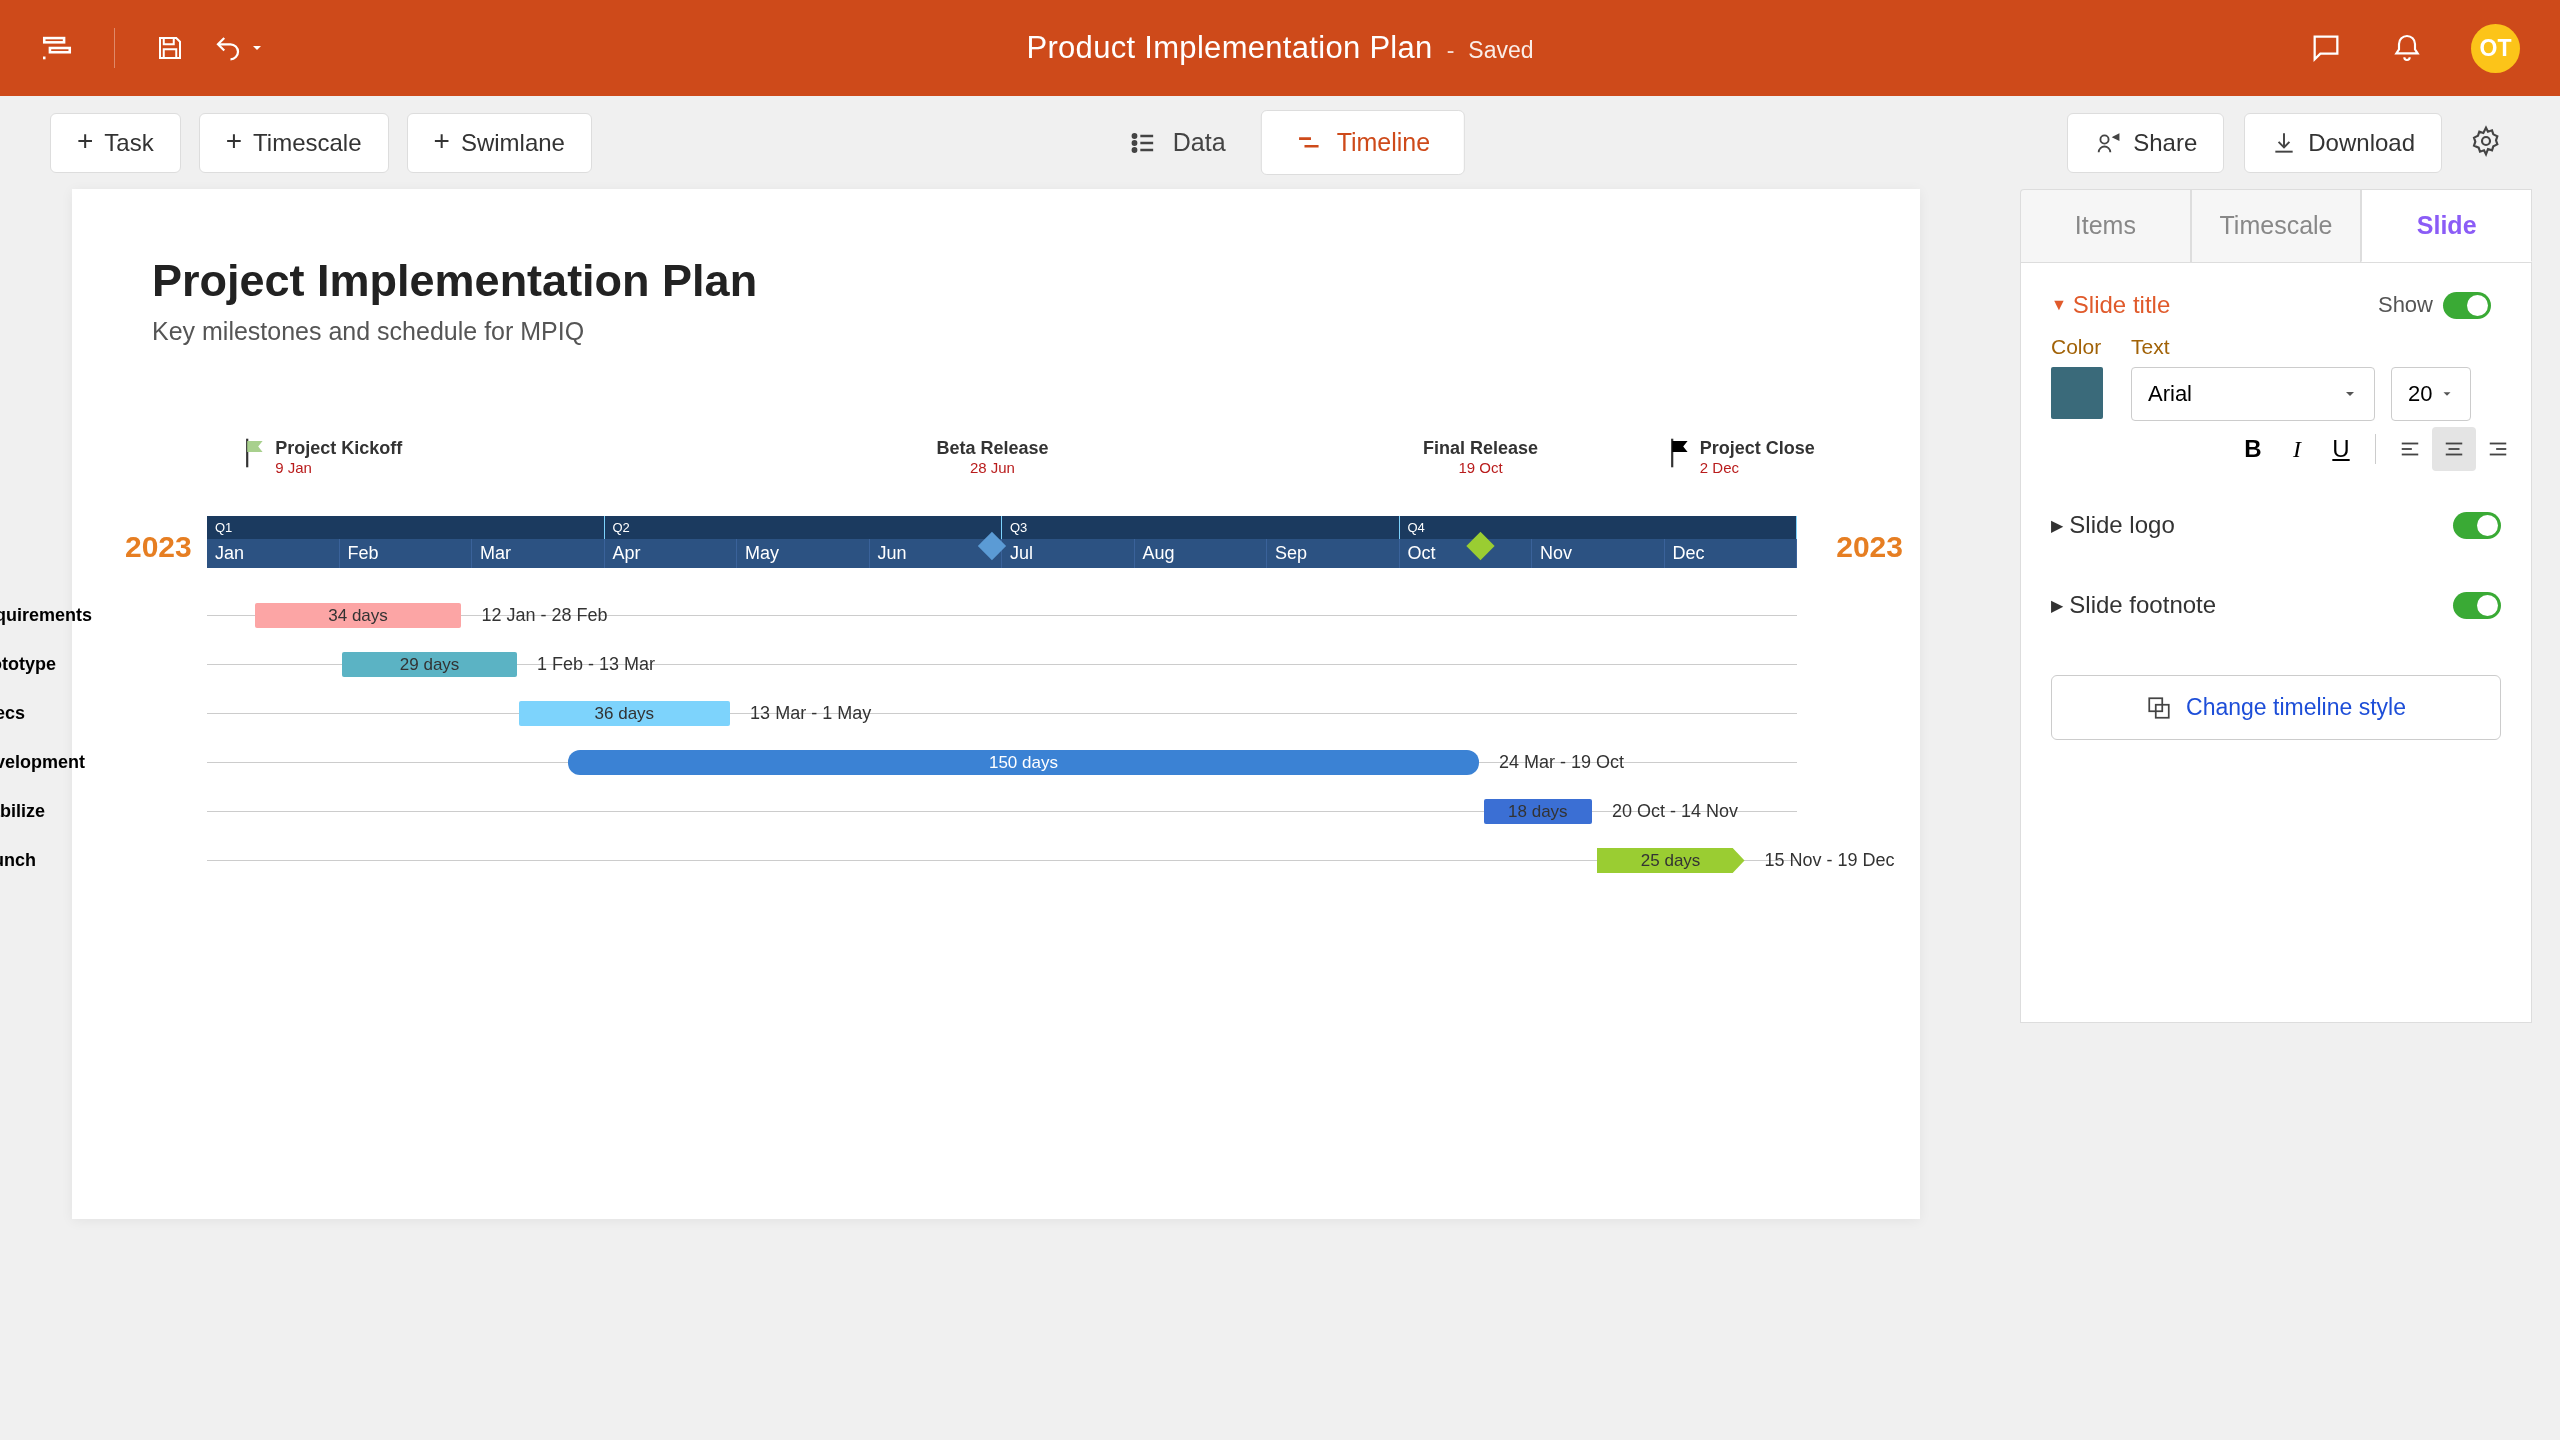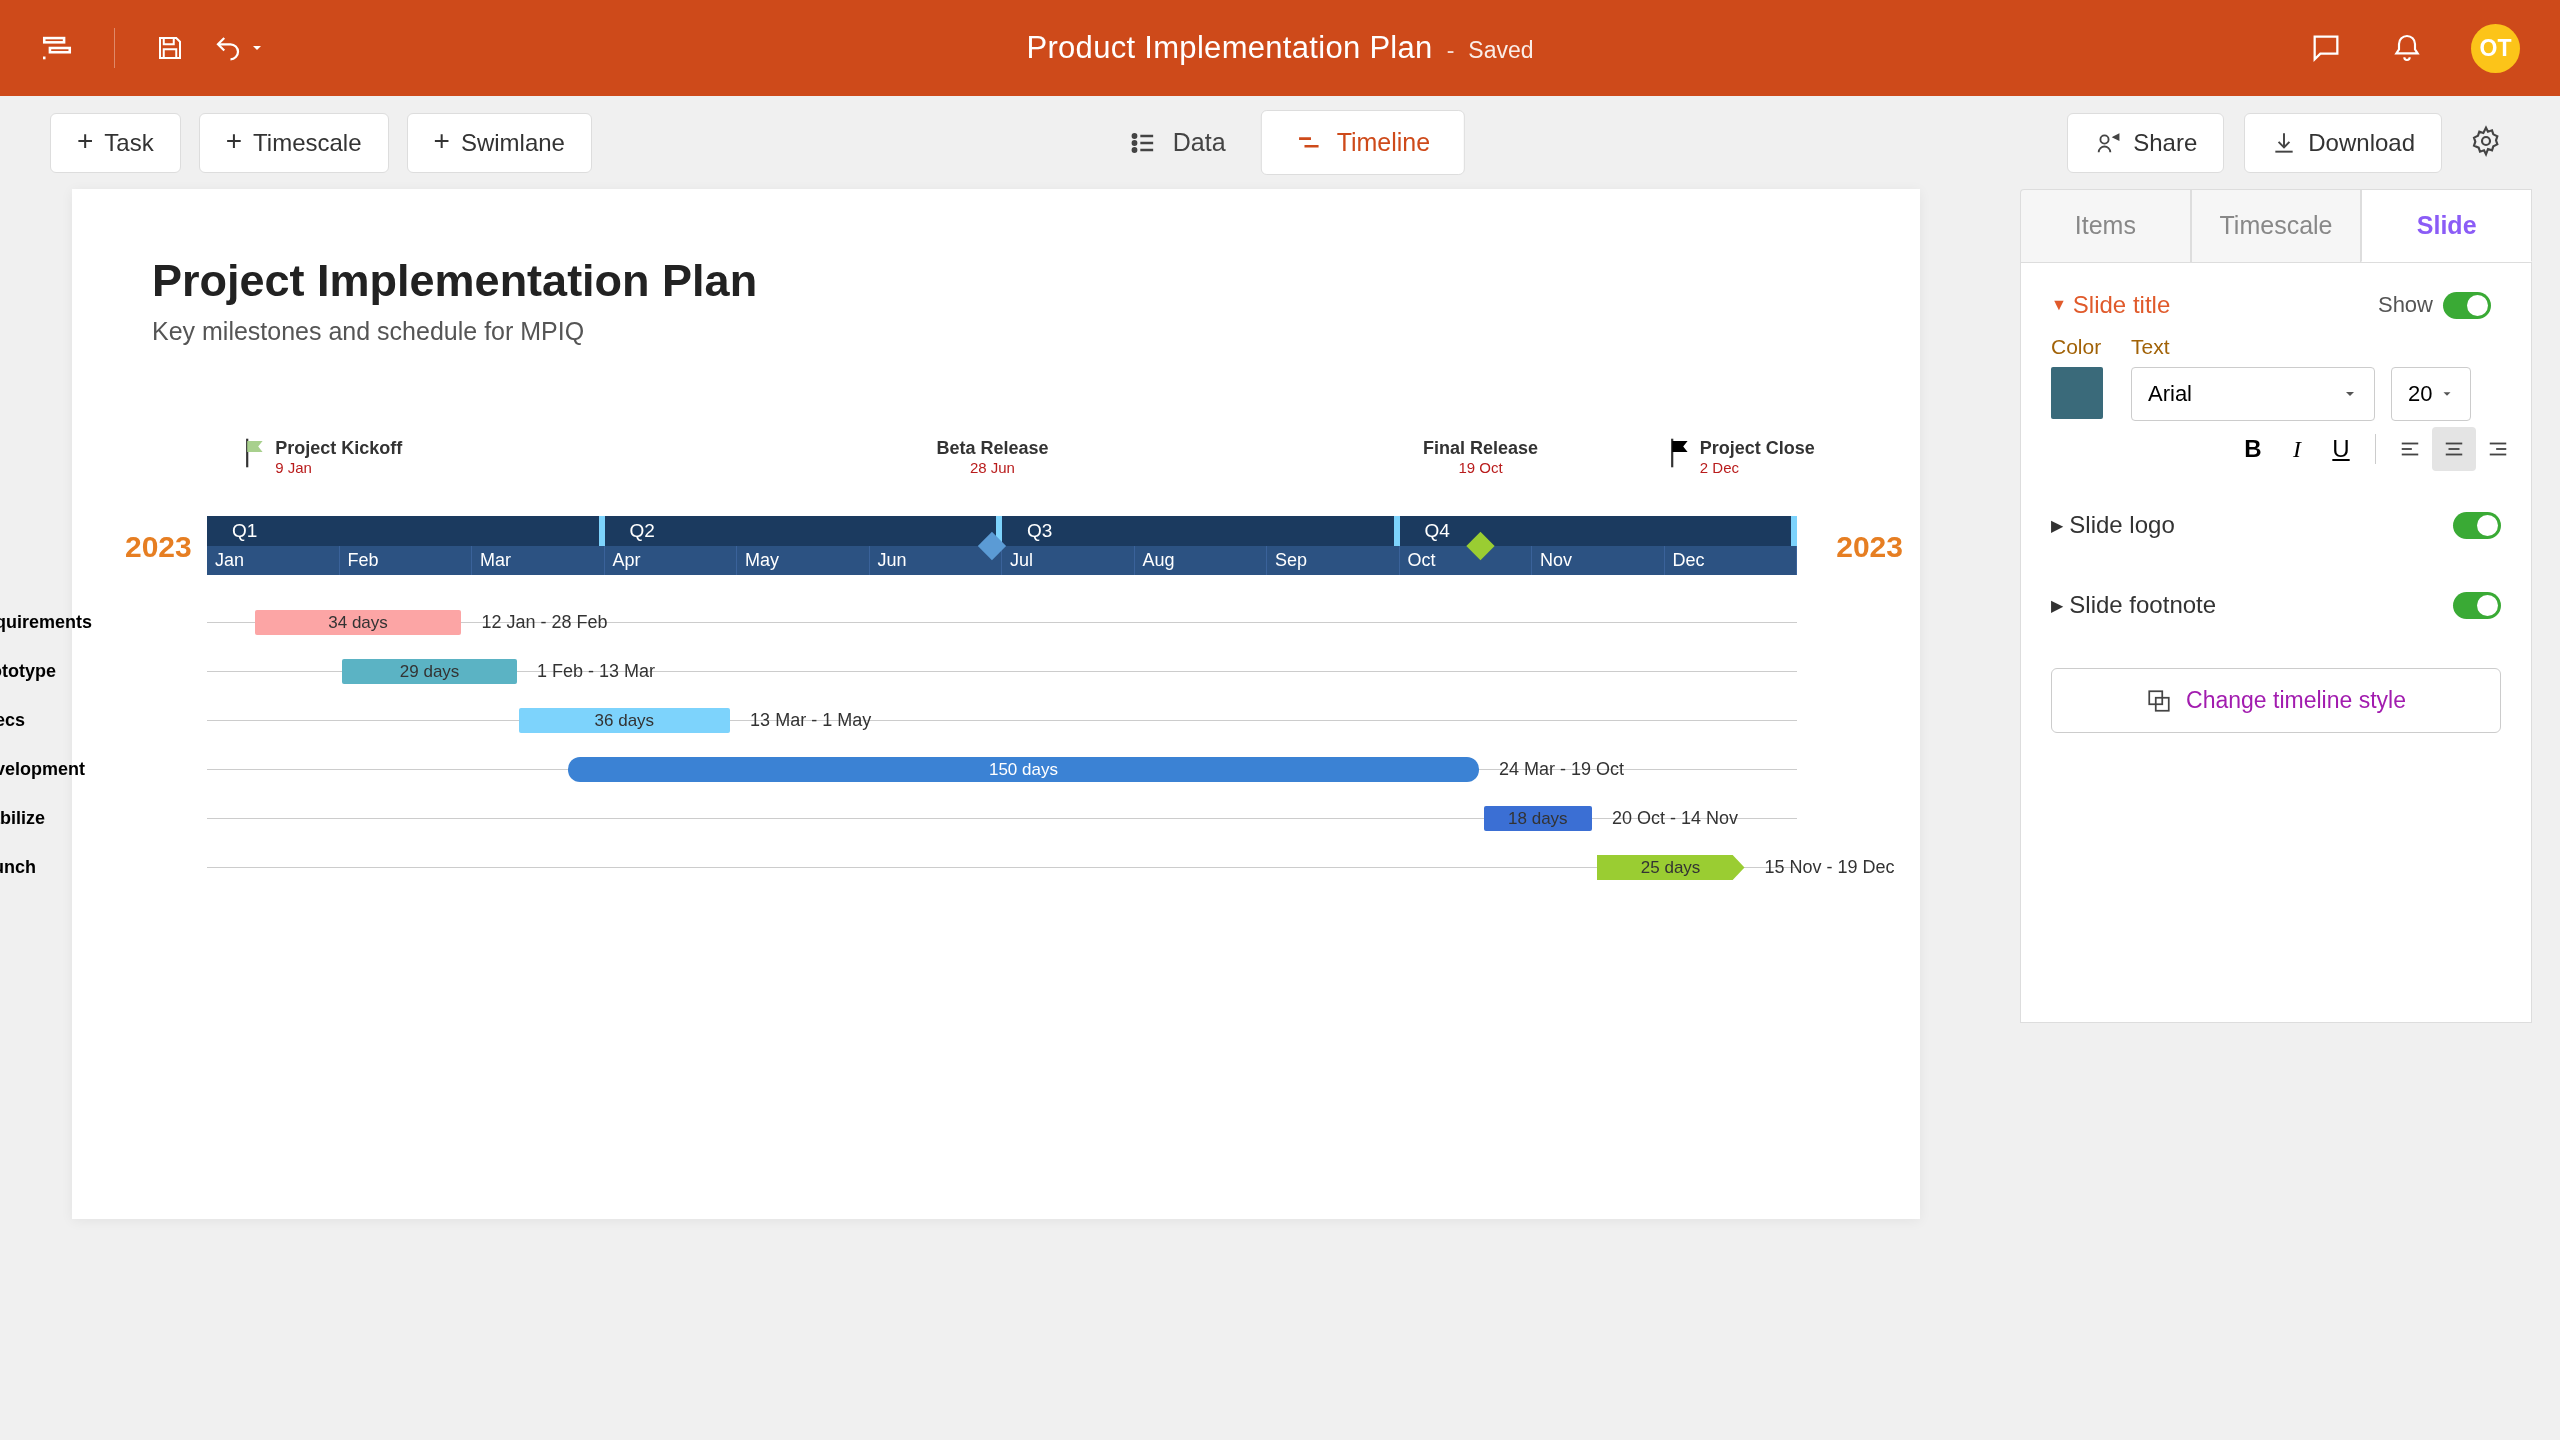--- a/index.html
+++ b/index.html
@@ -54,28 +54,28 @@
 .color-swatch { width:52px; height:52px; background:#3a6a7a; cursor:pointer; border-radius:2px;}
 .select { border:1px solid #ccc; border-radius:4px; padding:13px 16px; font-size:22px; display:flex; align-items:center; justify-content:space-between; cursor:pointer; background:#fff;}
 .select.font { width:244px;}
 .select.size { width:80px;}
 .format-row { display:flex; gap:0; margin-top:6px; margin-left:100px; align-items:center;}
 .fmt-btn { width:44px; height:44px; display:flex; align-items:center; justify-content:center; font-size:24px; cursor:pointer; border-radius:4px;}
 .fmt-btn.active { background:#e4e4e4;}
 .fmt-divider { width:1px; height:30px; background:#ccc; margin:0 12px;}
 .panel-row { display:flex; align-items:center; justify-content:space-between; padding:26px 0;}
 .panel-row .section-title { color:#333; font-size:24px;}
-.change-style-btn { border:1px solid #ccc; border-radius:6px; padding:18px 24px; display:flex; align-items:center; justify-content:center; gap:14px; font-size:23px; cursor:pointer; margin-top:23px; color:#a21caf;}
+.change-style-btn { border:1px solid #ccc; border-radius:6px; padding:18px 24px; display:flex; align-items:center; justify-content:center; gap:14px; font-size:23px; cursor:pointer; margin-top:30px; color:#1d4ed8;}
 
 
 .timeline { position:relative; margin-top:170px; margin-left:55px; width:1590px;}
 .year-left { position:absolute; left:-82px; top:14px; color:#e67e22; font-size:30px; font-weight:700;}
 .year-right { position:absolute; right:-106px; top:14px; color:#e67e22; font-size:30px; font-weight:700;}
 .quarters { display:flex; background:#1b3a5f;}
-.quarters div { flex:1; color:#fff; font-size:19px; padding:4px 8px; border-right:6px solid #7dd3fc;margin-left:17px;}
+.quarters div { flex:1; color:#fff; font-size:13px; padding:4px 8px; border-right:1px solid #7dd3fc;}
 .months { display:flex; background:#2c5282;}
 .months div { flex:1; color:#fff; font-size:18px; padding:4px 8px; border-right:1px solid #3a629a;}
 
 .milestones { position:absolute; top:-78px; left:0; right:0; height:78px;}
 .ms { position:absolute; text-align:center; transform:translateX(-50%);}
 .ms-label { font-size:18px; font-weight:bold; white-space:nowrap; color:#333;}
 .ms-date { font-size:15px; color:#b91c1c;}
 .ms-diamond { width:20px; height:20px; transform:rotate(45deg); margin:60px auto 0;}
 
 .task-row { display:flex; align-items:center; height:47px; position:relative; margin-top:2px;}

